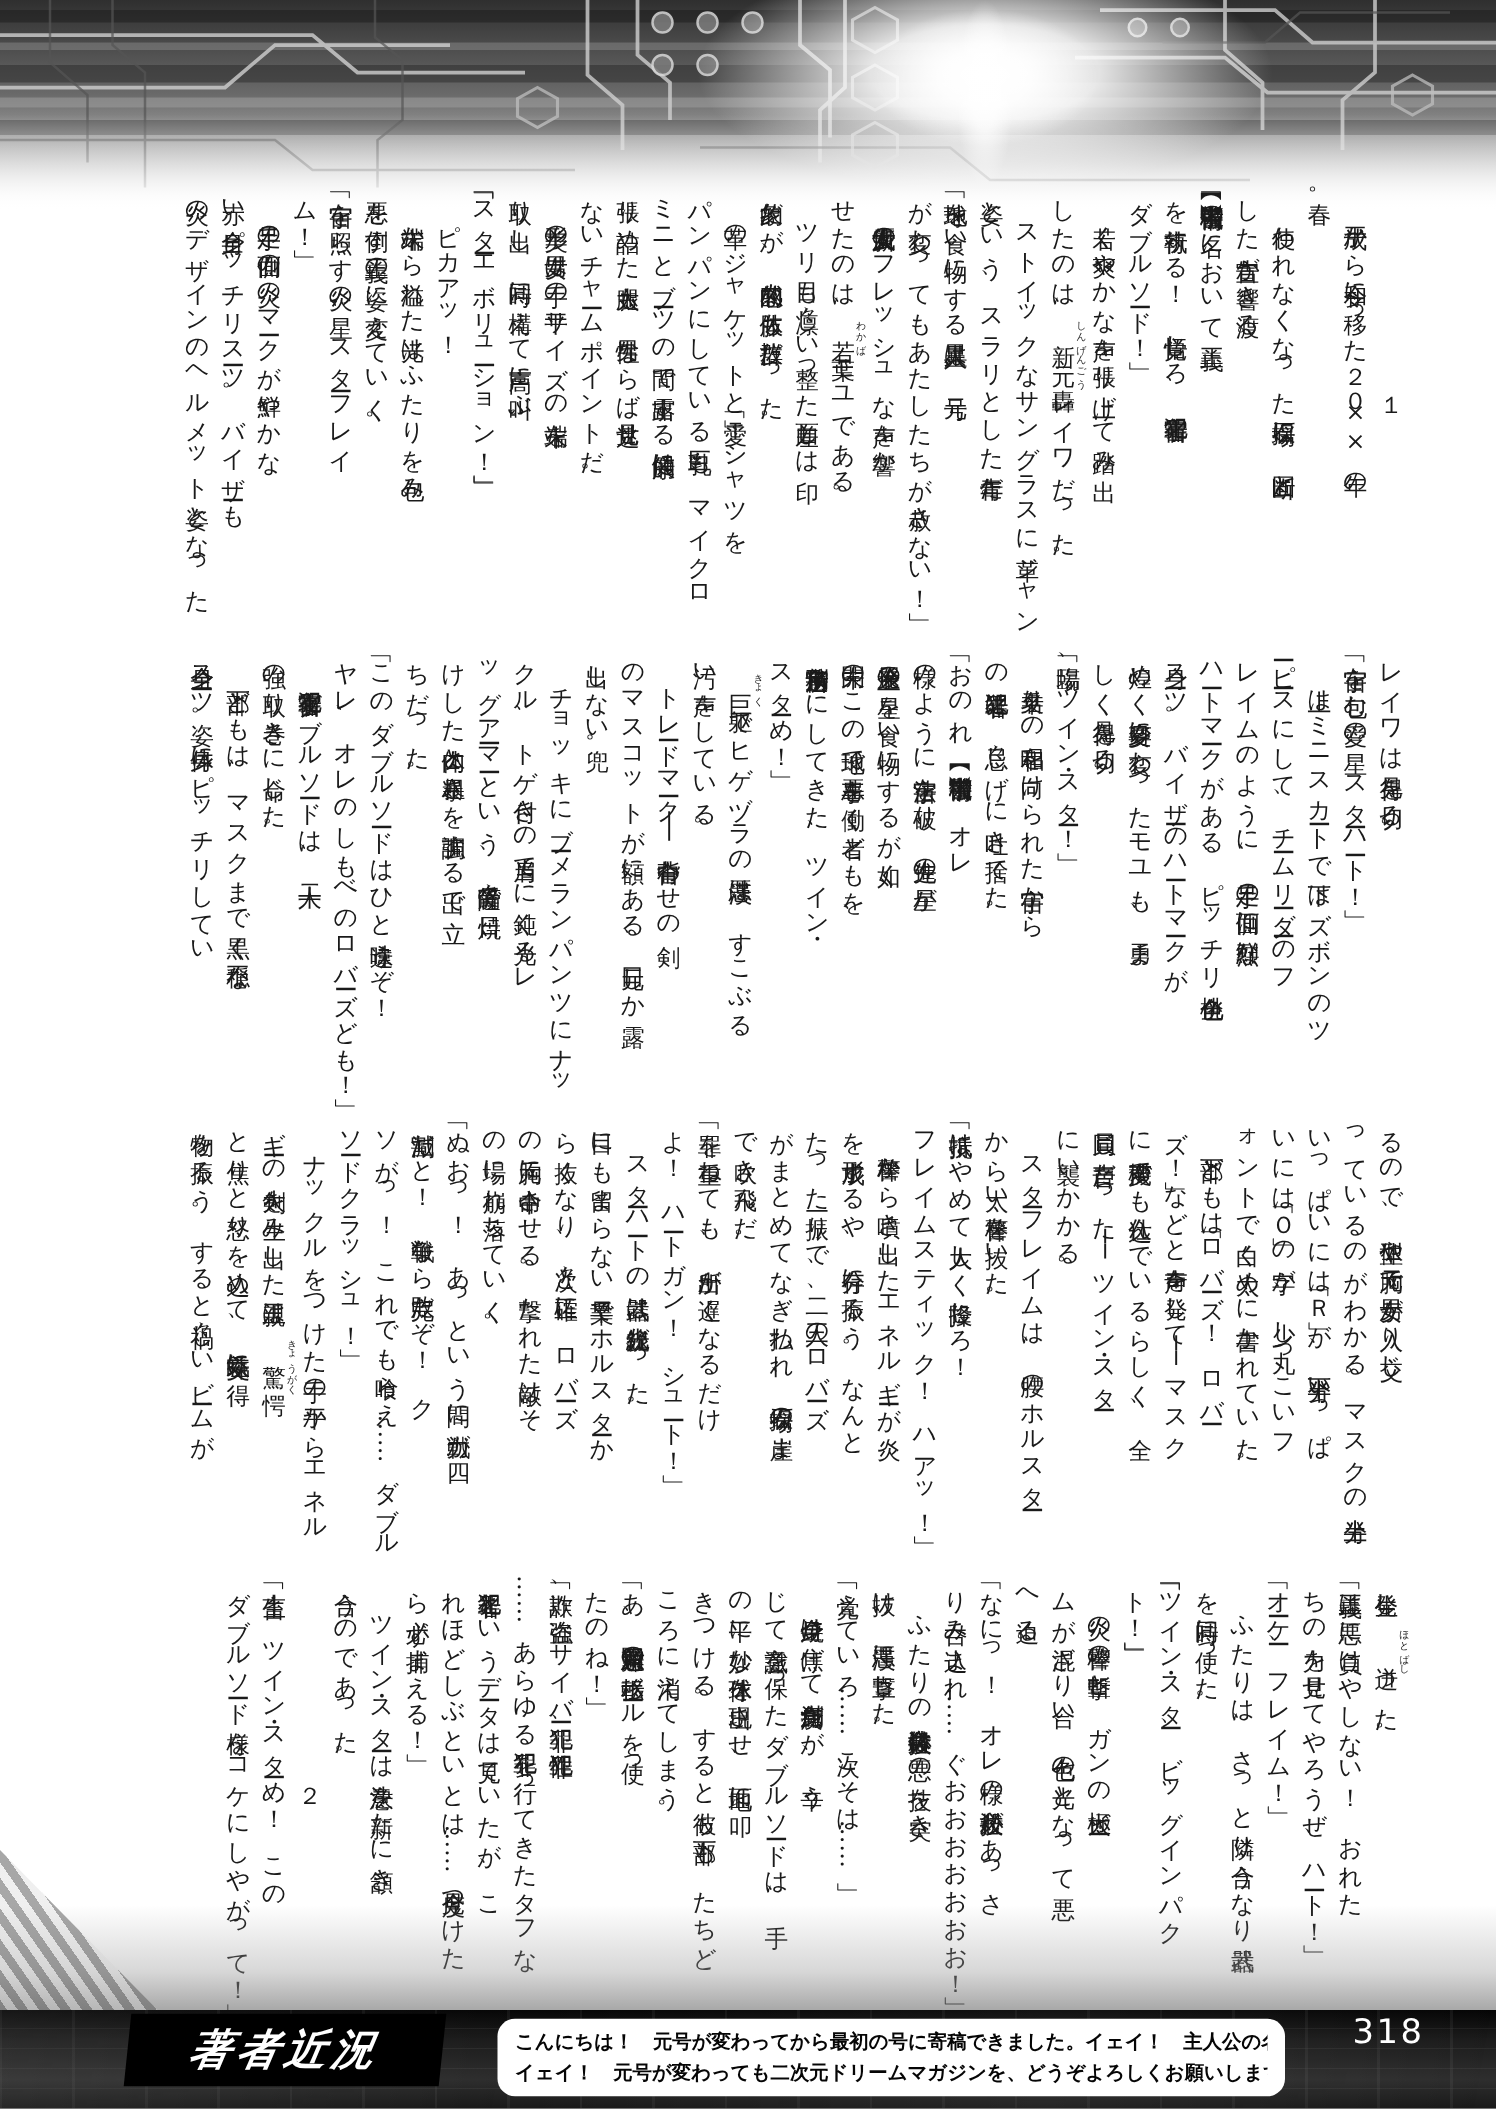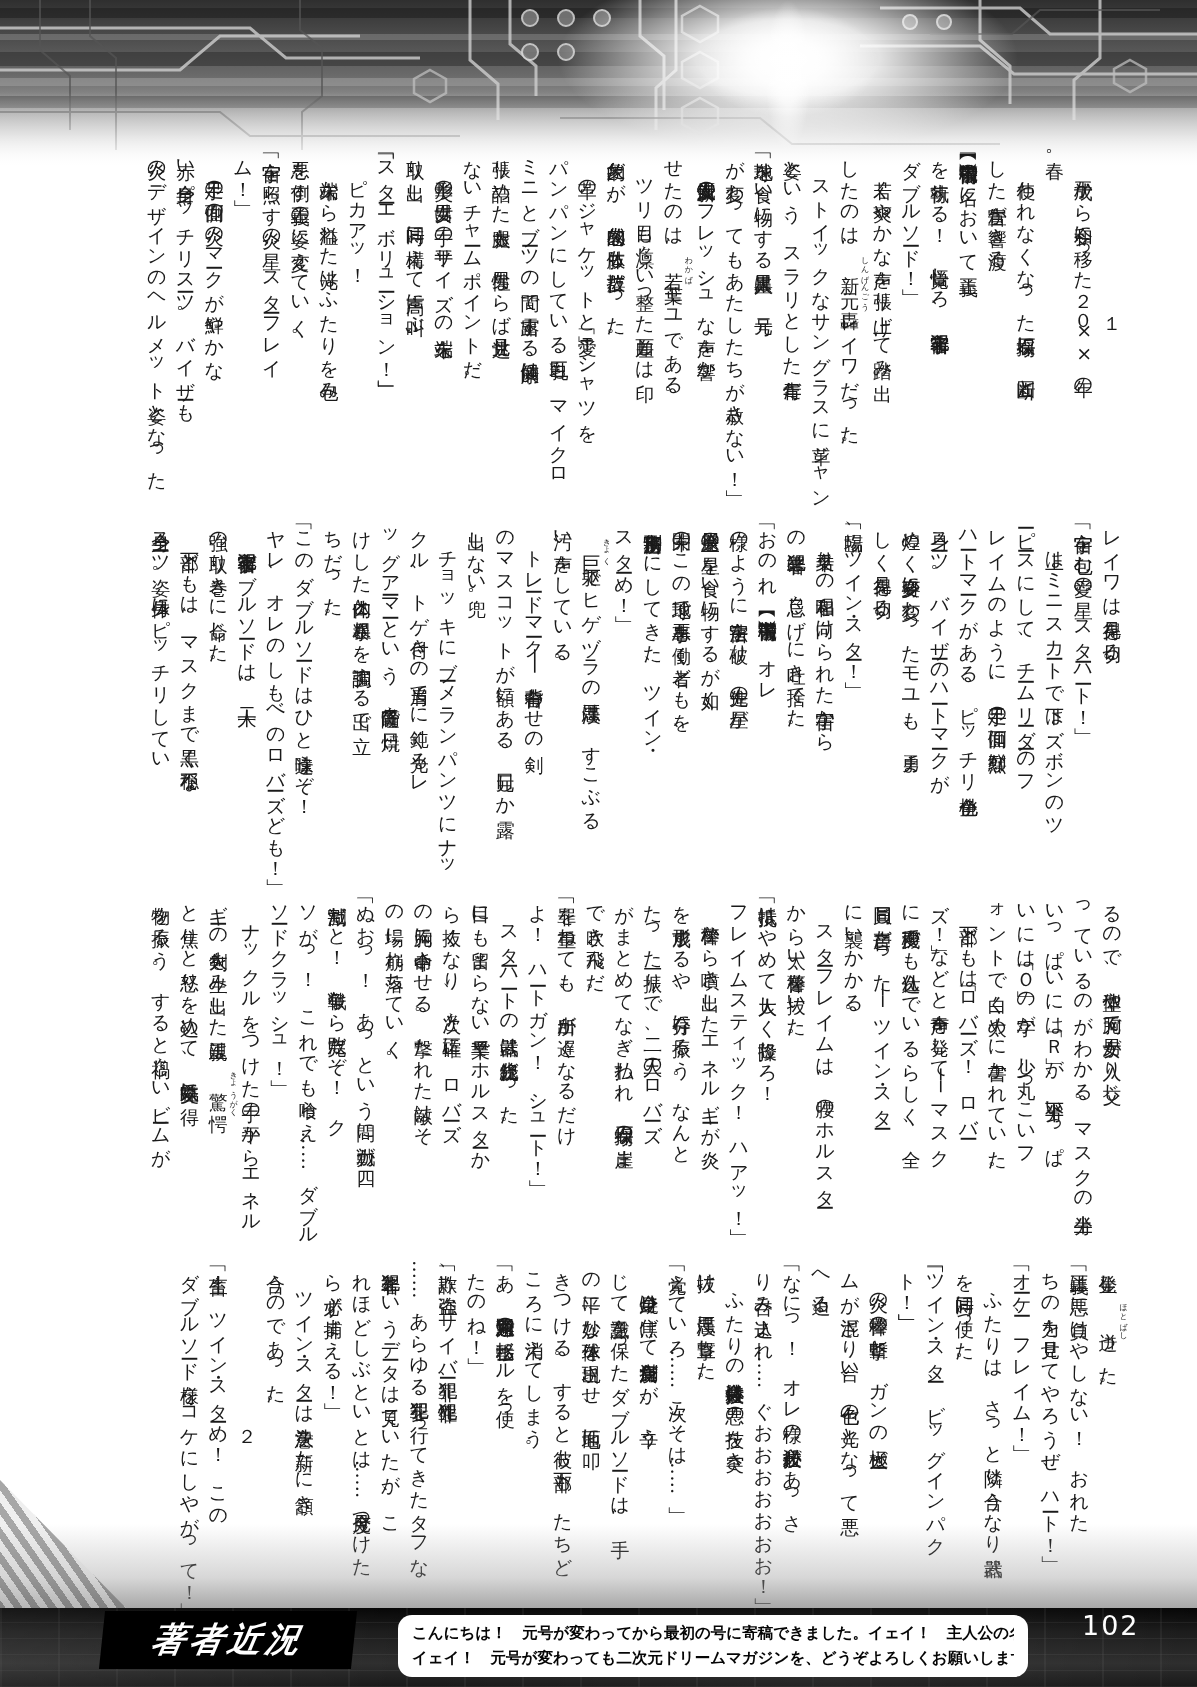--- a/index.html
+++ b/index.html
@@ -295,15 +295,15 @@
   <footer class="footer-bar">
     <div class="circuit-tex"></div>
   </footer>
   <div class="author-label">
     <span>著者近況</span>
   </div>
   <div class="author-box">
     <p>こんにちは！　元号が変わってから最初の号に寄稿できました。イェイ！　主人公の名前がああなのは周知に協力──社会貢献目的です。</p>
     <p>イェイ！　元号が変わっても二次元ドリームマガジンを、どうぞよろしくお願いします！</p>
   </div>
-  <div class="page-number">102</div>
+  <div class="page-number">318</div>
 
 </div>
 
 </body></html>

